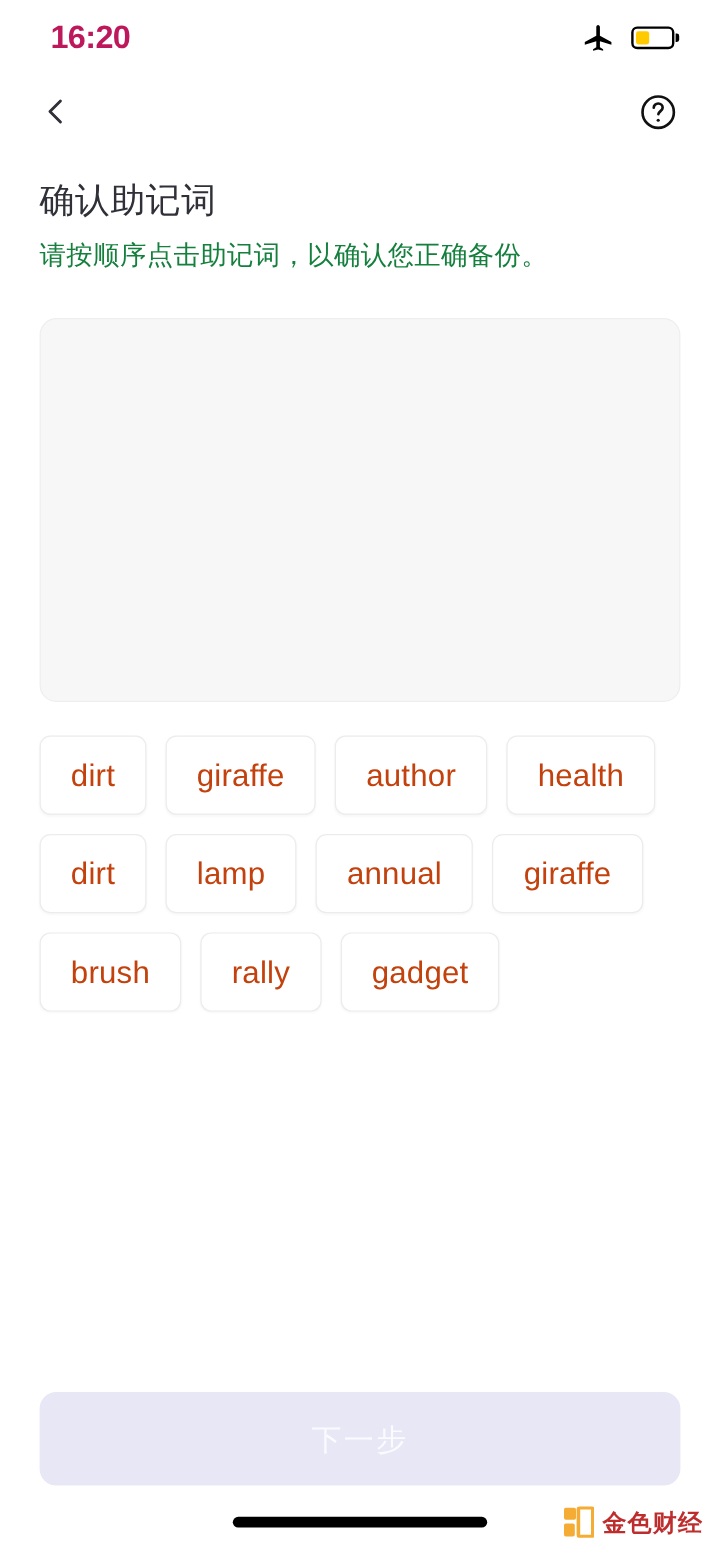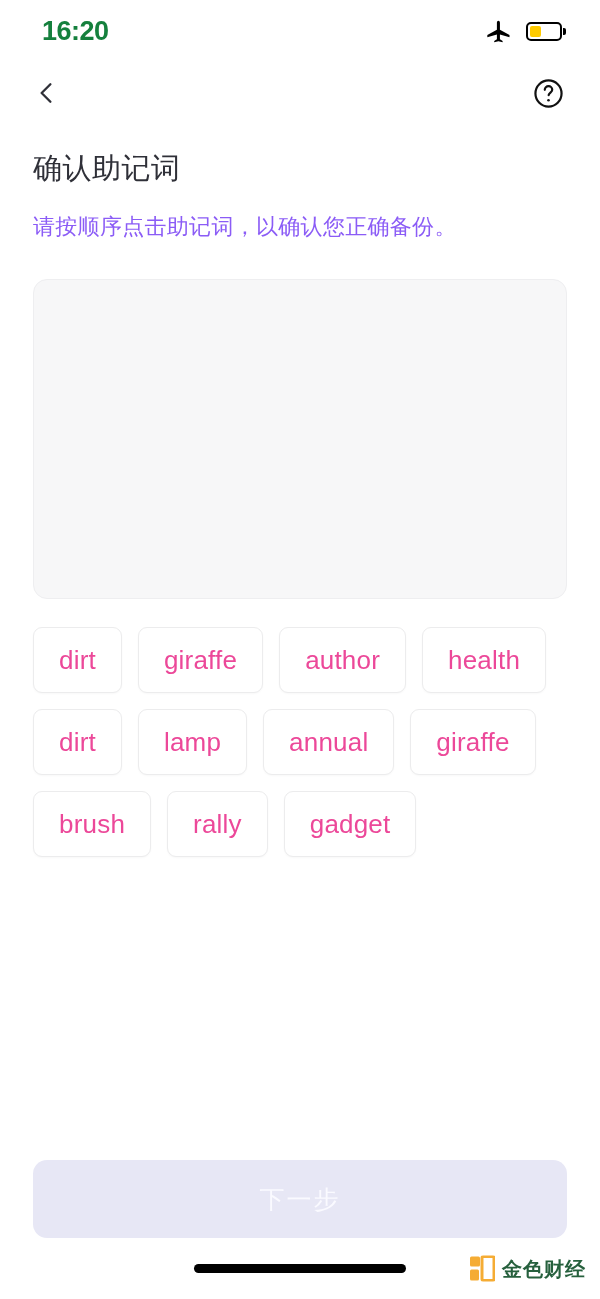--- a/index.html
+++ b/index.html
@@ -9,21 +9,21 @@
     font-family:"Liberation Sans", sans-serif;
     overflow:hidden;
   }
   .phone { position:relative; width:600px; height:1299px; background:#fff; }
 
   
   .status-bar {
     height:62px; display:flex; align-items:center;
     justify-content:space-between; padding:0 34px 0 42px;
   }
-  .status-time { font-size:27px; font-weight:bold; color:#15803d; letter-spacing:-0.5px; }
+  .status-time { font-size:27px; font-weight:bold; color:#be185d; letter-spacing:-0.5px; }
   .status-right { display:flex; align-items:center; gap:13px; }
   .airplane-icon { width:28px; height:28px; display:block; }
   .battery { position:relative; width:40px; height:20px; display:flex; align-items:center; }
   .battery-body {
     width:37px; height:19px; border:2px solid #000; border-radius:5px;
     padding:2px; display:flex; align-items:center;
   }
   .battery-fill { height:100%; width:40%; background:#FFCB00; border-radius:2px; }
   .battery-cap {
     width:3px; height:7px; background:#000; border-radius:0 2px 2px 0; margin-left:1px;
@@ -33,37 +33,37 @@
   .nav-bar {
     height:62px; display:flex; align-items:center;
     justify-content:space-between; padding:0 30px 0 24px;
   }
   .nav-back { width:44px; height:44px; display:flex; align-items:center; justify-content:center; cursor:pointer; }
   .nav-help { width:44px; height:44px; display:flex; align-items:center; justify-content:center; cursor:pointer; }
 
   
   .heading { padding:26px 33px 0 33px; }
   .page-title { font-size:29px; font-weight:normal; color:#2f3038; line-height:1.25; letter-spacing:0.5px; }
-  .page-subtitle { font-size:22px; color:#8b5cf6; line-height:1.45; margin-top:25px; letter-spacing:0.3px; }
+  .page-subtitle { font-size:22px; color:#15803d; line-height:1.45; margin-top:11px; letter-spacing:0.3px; }
 
   
   .dropzone {
     margin:36px 33px 0 33px; height:320px;
     background:#f7f7f8; border:1px solid #eeeef0; border-radius:14px;
     display:flex; flex-wrap:wrap; align-content:flex-start; gap:16px; padding:18px;
   }
 
   
   .word-pool {
     margin:28px 33px 0 33px; display:flex; flex-wrap:wrap; gap:16px;
   }
   .word-chip {
     background:#ffffff; border:1px solid #ececed; border-radius:9px;
     padding:0 25px; height:66px; display:flex; align-items:center;
-    justify-content:center; font-size:26px; color:#ec4899;
+    justify-content:center; font-size:26px; color:#c2410c;
     cursor:pointer; box-shadow:0 1px 2px rgba(0,0,0,0.03);
     letter-spacing:0.2px;
   }
 
   
   .footer { position:absolute; left:0; right:0; bottom:0; }
   .next-button {
     margin:0 33px; height:78px; border-radius:14px;
     background:#e7e7f5; color:#fafaff; border:none;
     font-size:25px; font-family:"Liberation Sans", sans-serif;
@@ -73,21 +73,21 @@
   .bottom-strip {
     height:61px; position:relative; display:flex;
     align-items:center; justify-content:center;
   }
   .home-indicator { width:212px; height:9px; background:#000; border-radius:5px; }
   .watermark {
     position:absolute; right:14px; top:50%; transform:translateY(-50%);
     display:flex; align-items:center; gap:7px; opacity:0.92;
   }
   .wm-mark { width:26px; height:26px; position:relative; }
-  .wm-text { font-size:20px; color:#14532d; font-weight:bold; letter-spacing:1px;font-family:Liberation Mono, monospace; }
+  .wm-text { font-size:20px; color:#b91c1c; font-weight:bold; letter-spacing:1px;font-family:Liberation Mono, monospace; }
 </style>
 </head>
 <body>
 
 <div class="phone">
 
   <div class="status-bar">
     <div class="status-time">16:20</div>
     <div class="status-right">
       <span class="airplane-icon">

